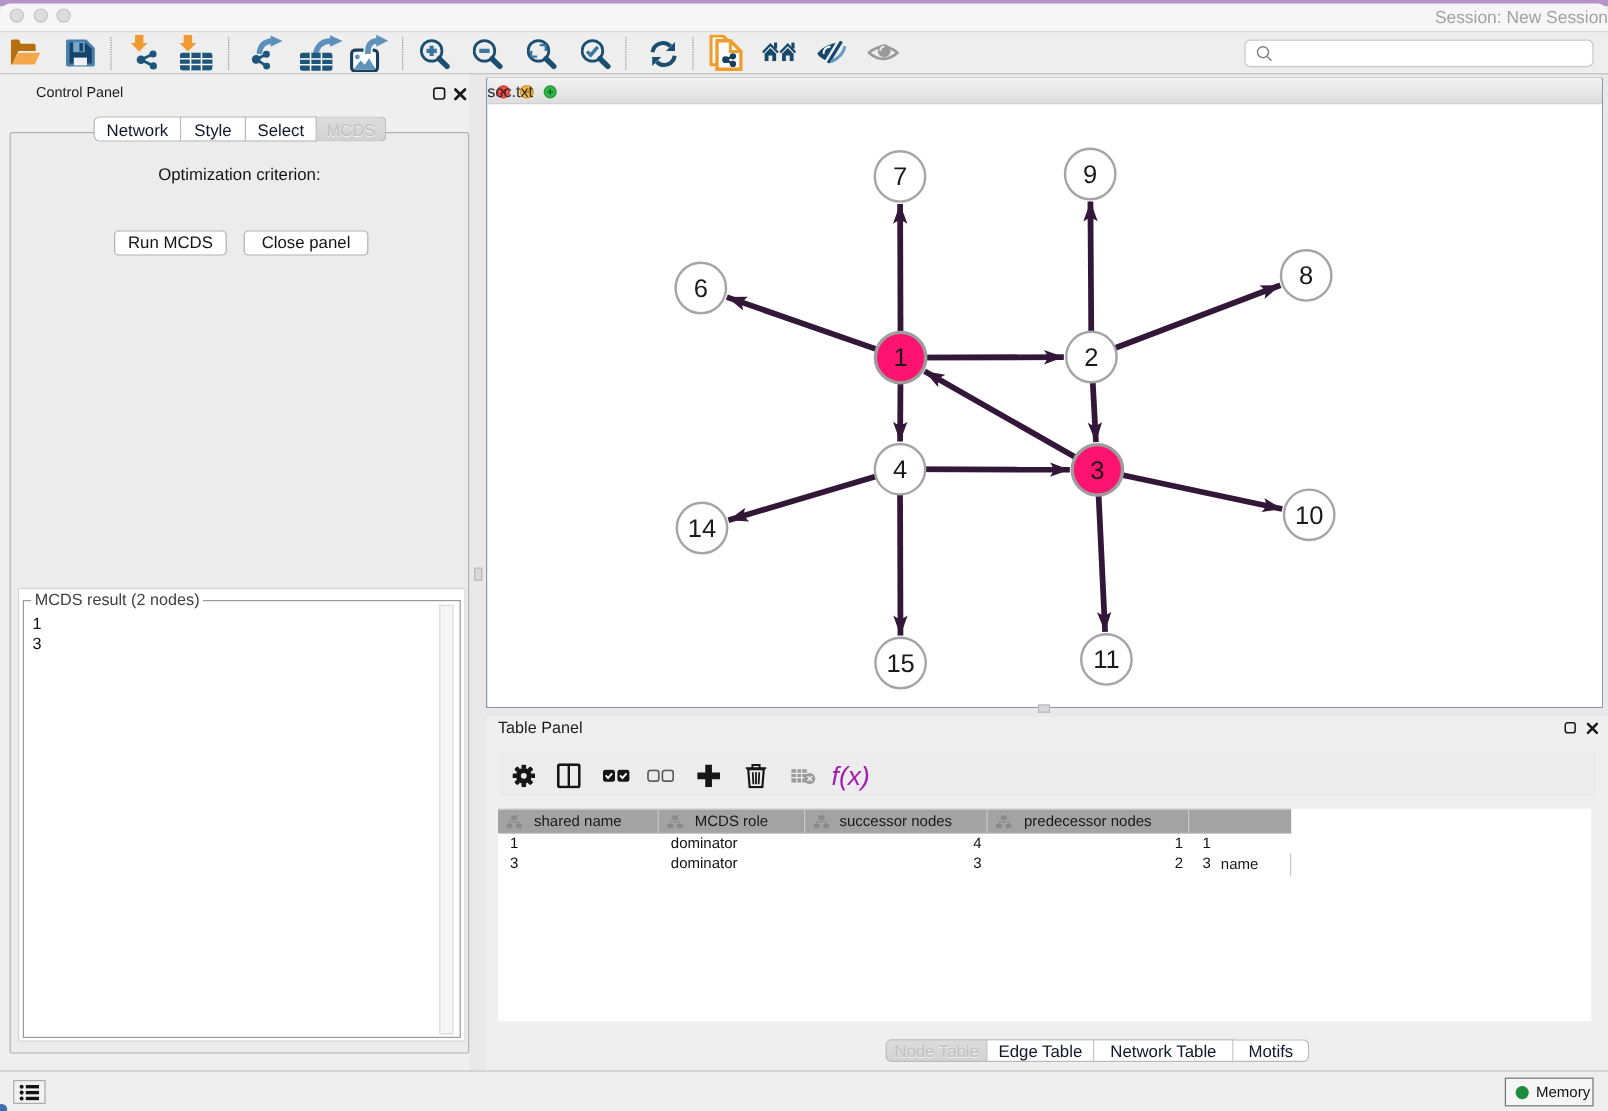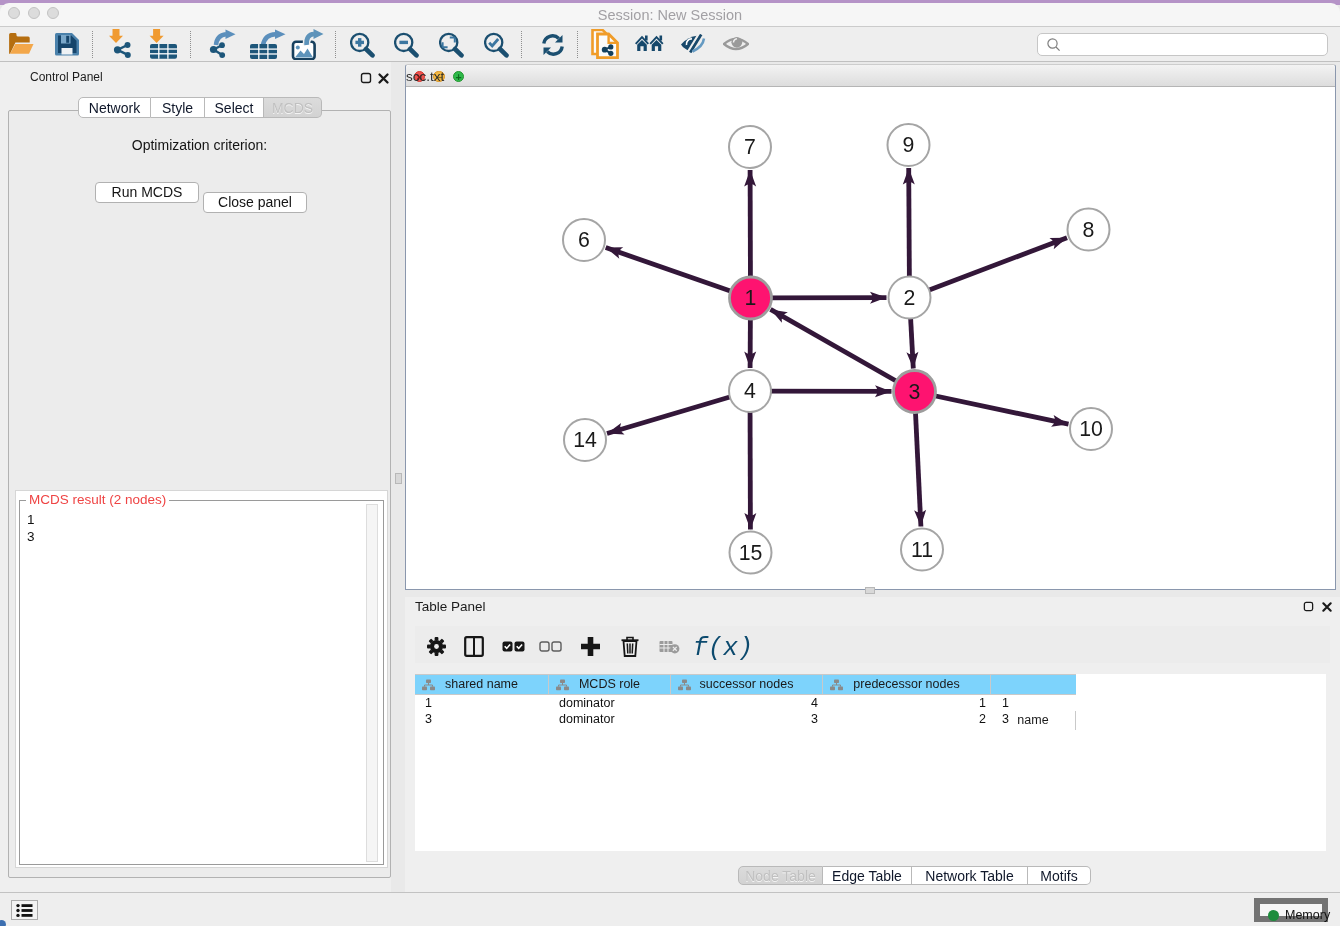--- a/index.html
+++ b/index.html
@@ -6,21 +6,21 @@
 html,body { width:1340px; height:926px; overflow:hidden; background:#e9e9e9;
   font-family:"Liberation Sans", sans-serif; }
 #app { position:absolute; left:0; top:0; width:1340px; height:926px; }
 .abs { position:absolute; }
 
 
 #titlebar { position:absolute; left:0; top:3px; width:1340px; height:24px;
   background:#f6f6f6; border-bottom:1px solid #cbcbcb; border-radius:9px 9px 0 0; }
 .tl { position:absolute; top:4px; width:12px; height:12px; border-radius:50%;
   background:#dcdcdc; border:1px solid #c3c3c3; }
-#wtitle { position:absolute; top:4px; left:0; width:100%; text-align:center;
+#wtitle { position:absolute; top:4px; left:0; width:100%; text-align:right;
   font-size:14.5px; color:#a2a0a4; }
 
 
 #toolbar { position:absolute; left:0; top:27px; width:1340px; height:35px;
   background:#eeeeee; border-bottom:1px solid #c0c0c0; }
 .tsep { position:absolute; top:4px; height:27px; width:0;
   border-left:1px dotted #8f8f8f; }
 .ticon { position:absolute; top:31px; }
 #searchbox { position:absolute; left:1037px; top:6px; width:291px; height:23px;
   background:#fff; border:1px solid #c6c6c6; border-radius:5px; }
@@ -44,21 +44,21 @@
 #dropdown { position:absolute; left:44px; top:96px; width:311px; height:22px;
   background:#fff; border:1px solid #b3b3b3; border-radius:4px;
   font-size:14px; color:#141414; line-height:21px; padding-left:13px; }
 .btn { position:absolute; height:21px; background:#fff; border:1px solid #b1b1b1;
   border-radius:4px; font-size:14px; color:#141414; text-align:center; line-height:19px; }
 #resultbox { position:absolute; left:15px; top:428px; width:373px; height:378px;
   background:#fff; border:1px solid #d6d6d6; }
 #fieldset { position:absolute; left:3px; top:9px; width:365px; height:365px;
   border:1px solid #9a9a9a; }
 #fslegend { position:absolute; left:6px; top:-9px; background:#fff; padding:0 3px;
-  font-size:13.5px; color:#ef4444; }
+  font-size:13.5px; color:#404040; }
 #fstext { position:absolute; left:7px; top:11px; font-size:13.5px; color:#111; line-height:16.5px; }
 #fsscroll { position:absolute; right:5px; top:3px; width:12px; height:358px;
   background:#f5f5f5; border:1px solid #ddd; }
 
 
 #netwin { position:absolute; left:405px; top:64px; width:931px; height:526px;
   background:#fff; border:1px solid #8a97ad; border-top:1px solid #cdcdcd; border-radius:3px 3px 0 0; }
 #nettitle { position:absolute; left:0; top:0; width:100%; height:22px;
   background:linear-gradient(#f3f3f3,#dddddd); border-bottom:1px solid #b5b5b5;
   border-radius:4px 4px 0 0; }
@@ -69,37 +69,37 @@
 #graph { position:absolute; left:-1px; top:22px; }
 #graph text { font-size:21.3px; fill:#1a1a1a; text-anchor:middle;
   font-family:"Liberation Sans",sans-serif; }
 #graph line { stroke:#331739; stroke-width:4.8; marker-end:url(#arw); }
 
 
 #tpanel { position:absolute; left:405px; top:597px; width:935px; height:295px; background:#efefef; }
 #tptitle { position:absolute; left:10px; top:2px; font-size:13.5px; color:#1c1c1c;text-align:right; }
 #ttoolbar { position:absolute; left:10px; top:29px; width:915px; height:37px; background:#ececec; }
 #thead { position:absolute; left:10px; top:77px; width:661px; height:21px;
-  background:#7dd3fc; border-top:1px solid #c9c9c9; border-bottom:1px solid #c9c9c9; }
+  background:#a3a3a3; border-top:1px solid #c9c9c9; border-bottom:1px solid #c9c9c9; }
 .hcell { position:absolute; top:0; height:19px; border-right:1px solid #c9c9c9;
   font-size:12.5px; color:#1a1a1a; text-align:center; line-height:19px; }
 #twhite { position:absolute; left:10px; top:77px; width:911px; height:177px; background:#fff; }
 .trow { position:absolute; left:0; width:911px; height:16px; font-size:12.5px; color:#111; }
 .tc { position:absolute; top:0; height:16px; line-height:16px; }
 .hicon { position:absolute; top:4px; }
 #ttabs { left:289px; top:269px;padding-left:44px; }
 #ttabs .tab { height:19px; font-size:14px; }
 
 
 #statusbar { position:absolute; left:0; top:892px; width:1340px; height:34px;
   background:#eeeeee; border-top:1px solid #c2c2c2; }
 #listbtn { position:absolute; left:11px; top:7px; width:27px; height:20px;
   background:#f2f2f2; border:1px solid #ababab; }
 #membtn { position:absolute; left:1254px; top:5px; width:74px; height:24px;
-  background:#f6f6f6; border:6px solid #737373; font-size:12.5px; color:#111; }
+  background:#f6f6f6; border:1px solid #737373; font-size:12.5px; color:#111; }
 </style>
 </head>
 <body>
 <div id="app">
   <div class="abs" style="left:0;top:0;width:1340px;height:5px;background:#b593c7;"></div>
 
   <div id="titlebar">
     <div class="tl" style="left:8px;"></div>
     <div class="tl" style="left:28px;"></div>
     <div class="tl" style="left:47px;"></div>
@@ -276,21 +276,21 @@
       <path d="M2.5 2.5 L10.5 10.5 M10.5 2.5 L2.5 10.5" stroke="#1a1a1a" stroke-width="2.3" stroke-linecap="round"></path>
     </svg>
     <div id="cpbody"></div>
     <div class="tabs" id="cptabs">
       <div class="tab first" style="width:73px;">Network</div>
       <div class="tab" style="width:54px;">Style</div>
       <div class="tab" style="width:59px;">Select</div>
       <div class="tab last sel" style="width:58px;">MCDS</div>
     </div>
     <div id="optlabel">Optimization criterion:</div>
-    <div class="btn" style="left:95px; top:120px; width:104px;">Run MCDS</div>
+    <div class="btn" style="left:95px; top:130px; width:94px;">Run MCDS</div>
     <div class="btn" style="left:203px; top:130px; width:104px;">Close panel</div>
     <div id="resultbox">
       <div id="fieldset">
         <div id="fslegend">MCDS result (2 nodes)</div>
         <div id="fstext">1<br>3</div>
         <div id="fsscroll"></div>
       </div>
     </div>
   </div>
 
@@ -443,21 +443,21 @@
         <g stroke="#ececec" stroke-width="1">
           <line x1="0.5" y1="4.5" x2="13.5" y2="4.5"></line>
           <line x1="0.5" y1="8" x2="13.5" y2="8"></line>
           <line x1="5" y1="1" x2="5" y2="12"></line>
           <line x1="9" y1="1" x2="9" y2="12"></line>
         </g>
         <circle cx="15.8" cy="8.8" r="4.6" fill="#9b9b9b"></circle>
         <path d="M13.9,6.9 l3.8,3.8 m0,-3.8 l-3.8,3.8" stroke="#ececec" stroke-width="1.3"></path>
       </svg>
 
-      <span class="abs" style="left:278px;top:8px;font-family:Liberation Mono, monospace;font-style:italic;font-size:25px;color:#0c4a6e;">f(x)</span>
+      <span class="abs" style="left:278px;top:8px;font-family:Liberation Sans, sans-serif;font-style:italic;font-size:22px;color:#a21caf;">f(x)</span>
     </div>
     <div id="twhite">
       <div class="trow" style="top:21px;">
         <span class="tc" style="left:10px;">1</span>
         <span class="tc" style="left:144px;">dominator</span>
         <span class="tc" style="left:256px; width:147px; text-align:right;">4</span>
         <span class="tc" style="left:408px; width:163px; text-align:right;">1</span>
         <span class="tc" style="left:587px;">1</span>
       </div>
       <div class="trow" style="top:37px;">

